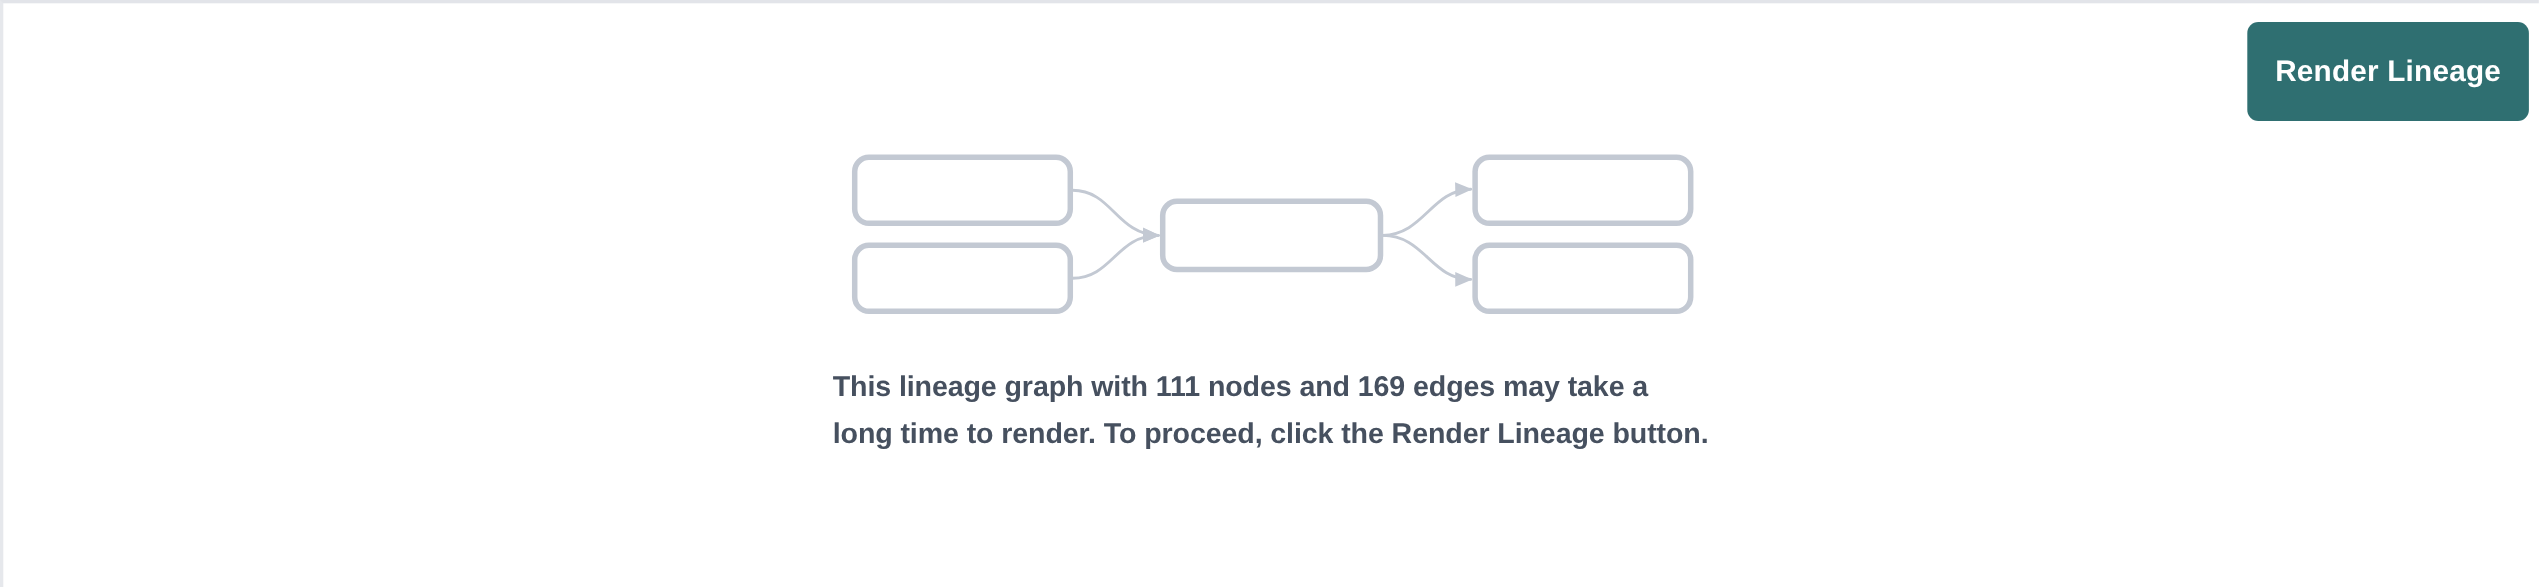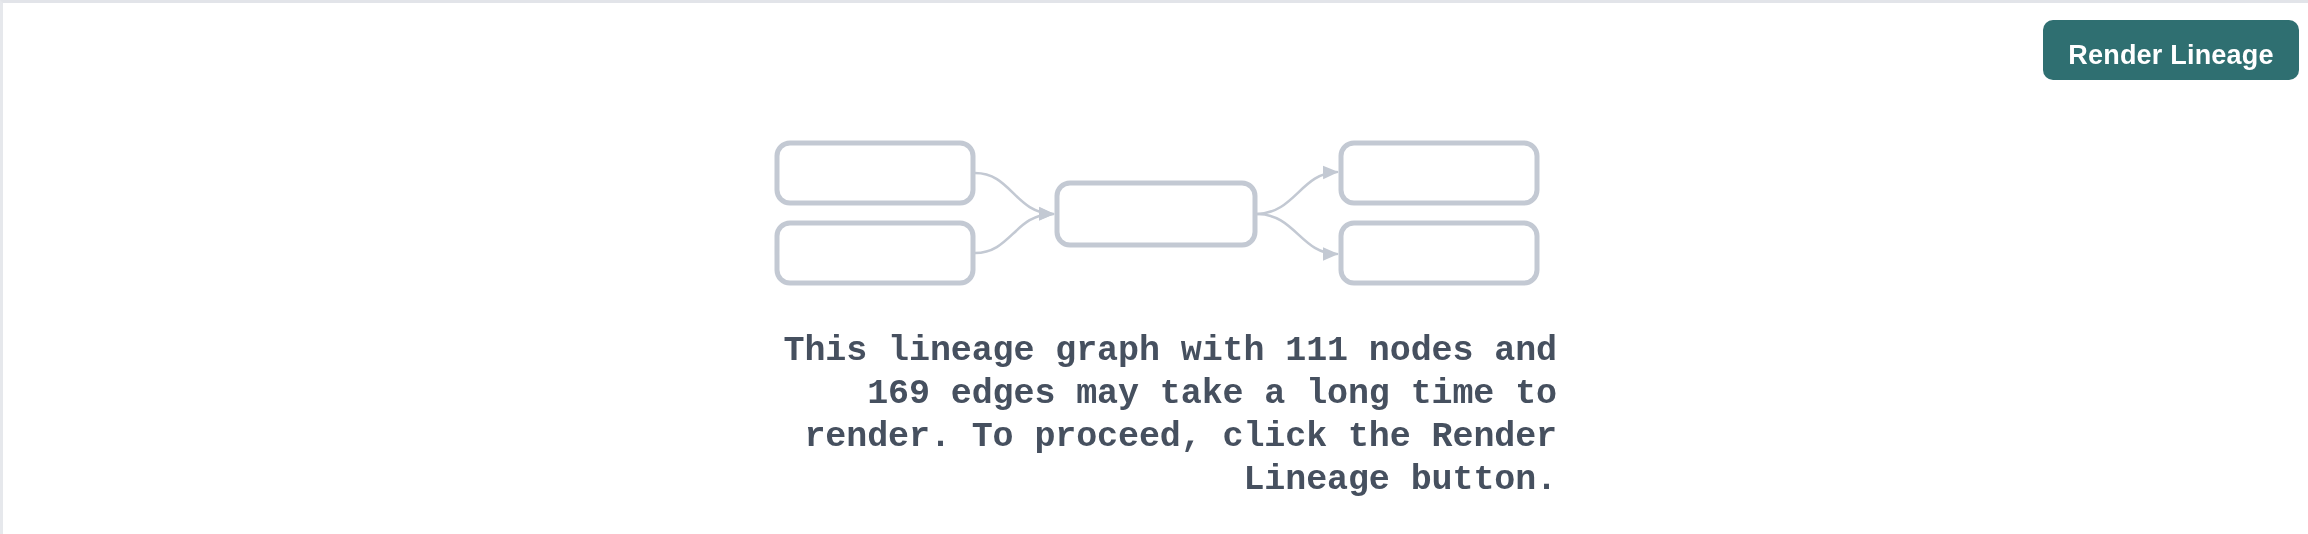--- a/index.html
+++ b/index.html
@@ -25,21 +25,21 @@
     border-left: 3px solid #e6e8ec;
     overflow: hidden;
   }
 
   
   .render-button {
     position: absolute;
     left: 2040px;
     top: 17px;
     width: 256px;
-    height: 60px;
+    height: 90px;
     background: #2f6f71;
     color: #ffffff;
     border: none;
     border-radius: 10px;
     font-family: "Liberation Sans", sans-serif;
     font-size: 27px;
     font-weight: bold;
     letter-spacing: 0.2px;
     line-height: 71px;
     text-align: center;
@@ -69,24 +69,24 @@
     width: 800px;
     height: 160px;
   }
 
   
   .warning-message {
     position: absolute;
     left: 754px;
     top: 327px;
     width: 800px;
-    text-align: right;
+    text-align: left;
     color: #46505f;
-    font-family: Liberation Mono, monospace;
-    font-size: 35px;
+    font-family: Liberation Sans, sans-serif;
+    font-size: 26px;
     font-weight: bold;
     line-height: 43px;
     letter-spacing: -0.1px;
   }
 </style>
 </head>
 <body>
 
 <div class="lineage-panel">
 

